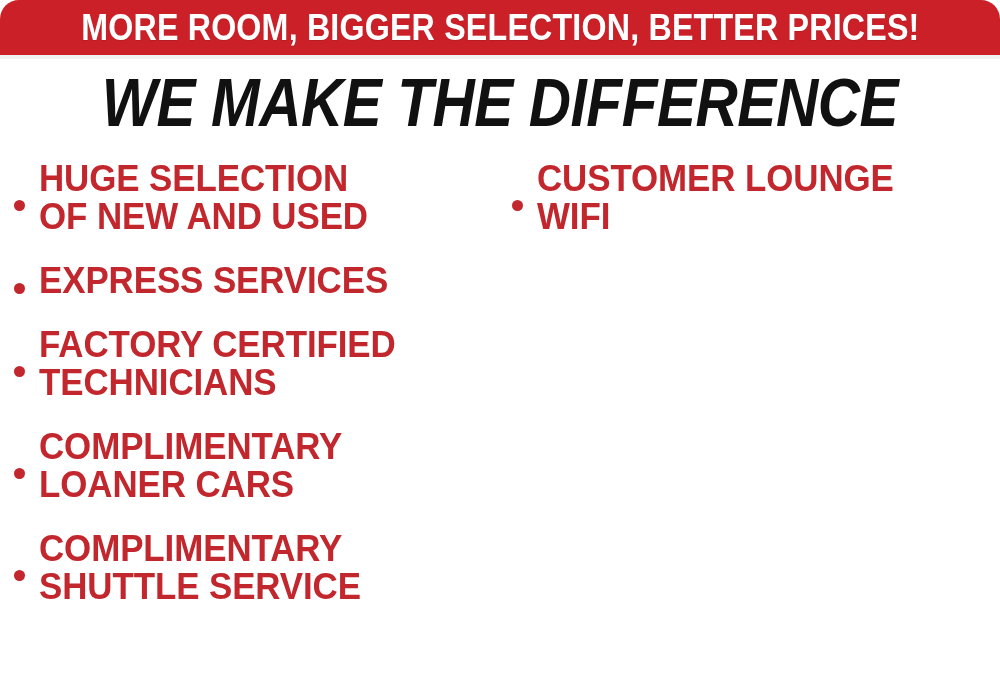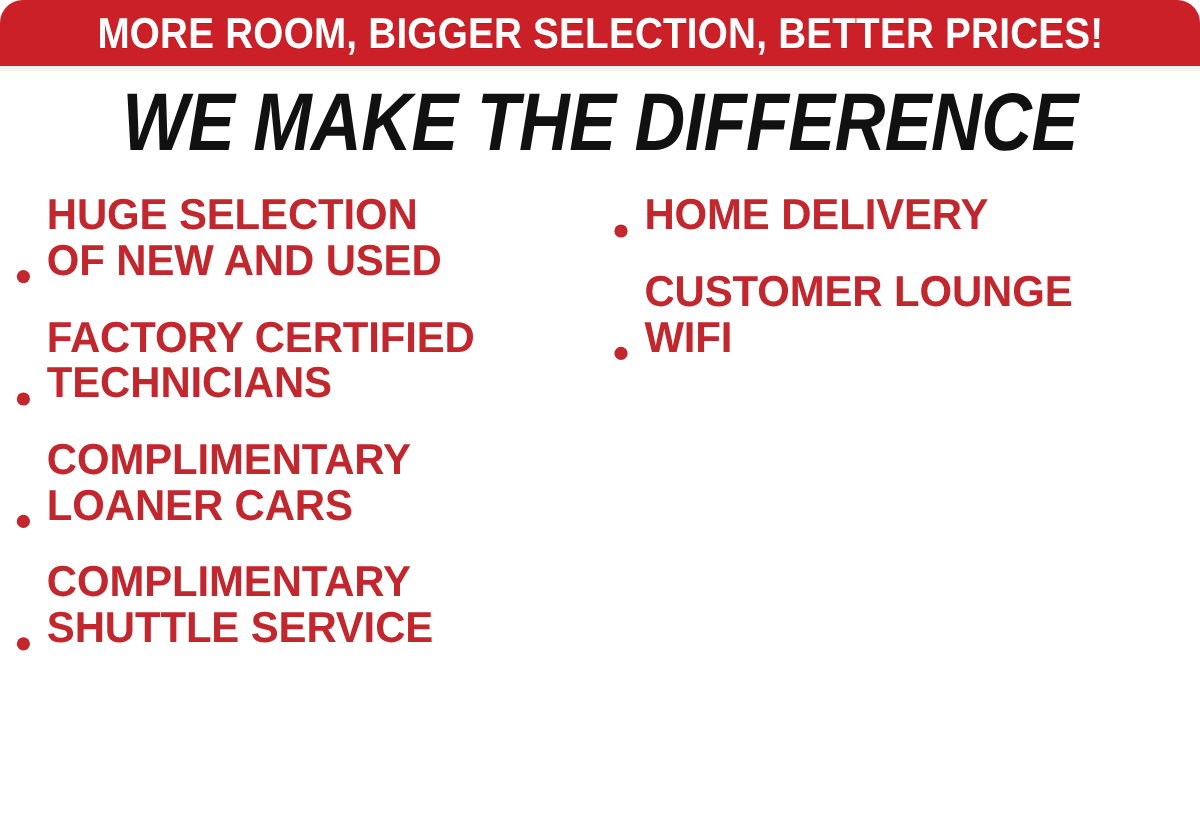--- a/index.html
+++ b/index.html
@@ -85,21 +85,21 @@
   }
   .col {
     position: absolute;
     top: 0;
   }
   .col-left  { left: 14px;  width: 478px; }
   .col-right { left: 512px; width: 488px; }
 
   .bullet-item {
     display: flex;
-    align-items: flex-end;
+    align-items: center;
     margin-bottom: 26px;
   }
   .bullet-dot {
     flex: 0 0 auto;
     width: 11px;
     height: 11px;
     border-radius: 50%;
     background: #c1272d;
     margin-top: 14px;
     margin-right: 14px;
@@ -136,20 +136,24 @@
   <div class="columns">
 
     <div class="col col-left">
 
       <div class="bullet-item">
         <span class="bullet-dot"></span>
         <span class="bullet-text">HUGE SELECTION
 OF NEW AND USED</span>
       </div>
 
+      <div class="bullet-item">
+        <span class="bullet-dot"></span>
+        <span class="bullet-text">EXPRESS SERVICES</span>
+      </div>
 
       <div class="bullet-item">
         <span class="bullet-dot"></span>
         <span class="bullet-text">FACTORY CERTIFIED
 TECHNICIANS</span>
       </div>
 
       <div class="bullet-item">
         <span class="bullet-dot"></span>
         <span class="bullet-text">COMPLIMENTARY
@@ -160,24 +164,20 @@
         <span class="bullet-dot"></span>
         <span class="bullet-text">COMPLIMENTARY
 SHUTTLE SERVICE</span>
       </div>
 
     </div>
 
     <div class="col col-right">
 
 
-      <div class="bullet-item">
-        <span class="bullet-dot"></span>
-        <span class="bullet-text">HOME DELIVERY</span>
-      </div>
 
       <div class="bullet-item">
         <span class="bullet-dot"></span>
         <span class="bullet-text">CUSTOMER LOUNGE
 WIFI</span>
       </div>
 
 
 
 

